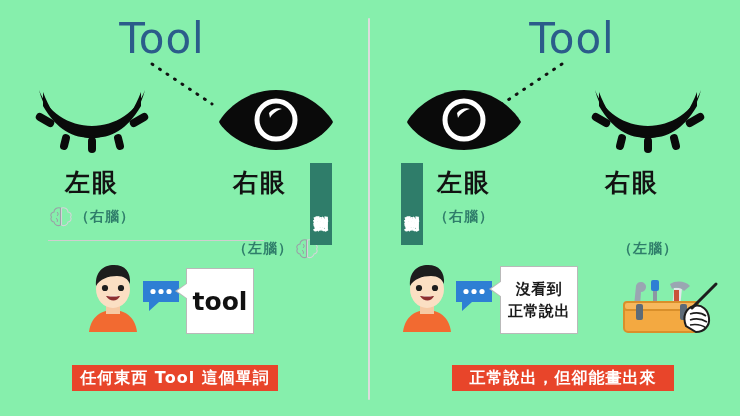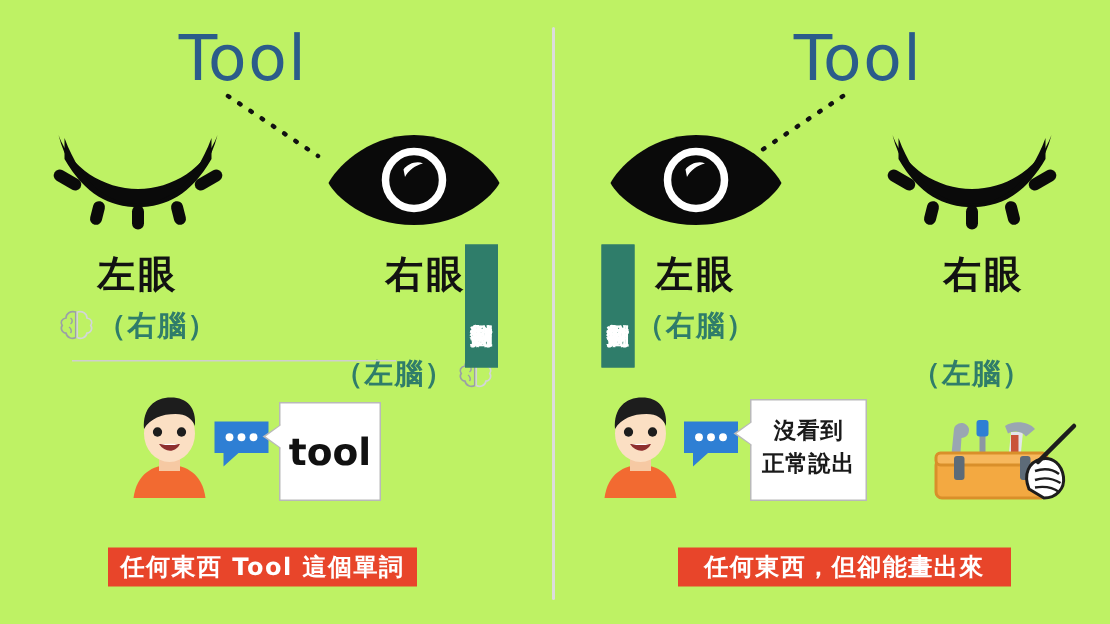--- a/index.html
+++ b/index.html
@@ -10,21 +10,21 @@
   body {
     width: 740px;
     height: 416px;
     position: relative;
     overflow: hidden;
     font-family: "Liberation Sans", "DejaVu Sans", sans-serif;
   }
   #stage {
     position: absolute;
     inset: 0;
-    background: #bef264;
+    background: #86efac;
   }
   .panel {
     position: absolute;
     top: 0;
     width: 368px;
     height: 416px;
   }
   #panel-left  { left: 0; }
   #panel-right { left: 372px; }
 
@@ -76,37 +76,37 @@
     top: 166px;
     width: 184px;
     text-align: center;
     font-size: 25px;
     font-weight: 700;
     color: #121212;
     letter-spacing: 2px;
     font-family: "DejaVu Sans", sans-serif;
   }
   .eye-label.a { left: 0px; }
-  .eye-label.b { left: 192px; }
+  .eye-label.b { left: 168px; }
 
   
   .brain-row {
     position: absolute;
     top: 202px;
     width: 184px;
     height: 30px;
     display: flex;
     align-items: center;
     justify-content: center;
     gap: 2px;
   }
   .brain-row.a { left: 0px; }
   .brain-row.b { left: 184px; margin-top: 32px; }
   .brain-text {
-    font-size: 19px;
+    font-size: 14px;
     font-weight: 700;
     color: #2f7d6a;
     letter-spacing: 1px;
     white-space: nowrap;
     font-family: Liberation Serif, serif;
   }
   .brain-ico { flex: none; display: block; }
 
   
   #hairline {
@@ -190,21 +190,21 @@
   }
   #callout-right {
     left: 500px; top: 266px; width: 78px; height: 68px;
   }
   #callout-right .callout-text {
     font-size: 15px;
     font-weight: 700;
     color: #1a1a1a;
     line-height: 22px;
     letter-spacing: 0.5px;
-    font-family: Liberation Mono, monospace;
+    font-family: Liberation Serif, serif;
   }
 
   
   #toolbox-draw { position: absolute; left: 620px; top: 268px; }
 
   
   .banner {
     position: absolute;
     top: 365px;
     height: 26px;
@@ -399,15 +399,15 @@
     <rect x="60" y="36" width="7" height="16" rx="2" fill="#5d6b78"></rect>
 
     <path d="M66 58 C62 48 66 40 74 38 C82 36 88 42 89 50 C90 58 84 64 76 64 Z" fill="#ffffff" stroke="#1d1d1d" stroke-width="2"></path>
     <path d="M72 40 C78 34 88 24 96 16" fill="none" stroke="#1d1d1d" stroke-width="3" stroke-linecap="round"></path>
     <path d="M70 46 C76 44 82 45 86 48" fill="none" stroke="#1d1d1d" stroke-width="1.6"></path>
     <path d="M70 52 C76 50 82 51 87 54" fill="none" stroke="#1d1d1d" stroke-width="1.6"></path>
     <path d="M70 57 C76 56 82 57 86 60" fill="none" stroke="#1d1d1d" stroke-width="1.6"></path>
   </svg>
 
   <div class="banner" id="banner-left">任何東西 Tool 這個單詞</div>
-  <div class="banner" id="banner-right">任何東西，但卻能畫出來</div>
+  <div class="banner" id="banner-right">正常說出，但卻能畫出來</div>
 
 </div>
 
 </body></html>

